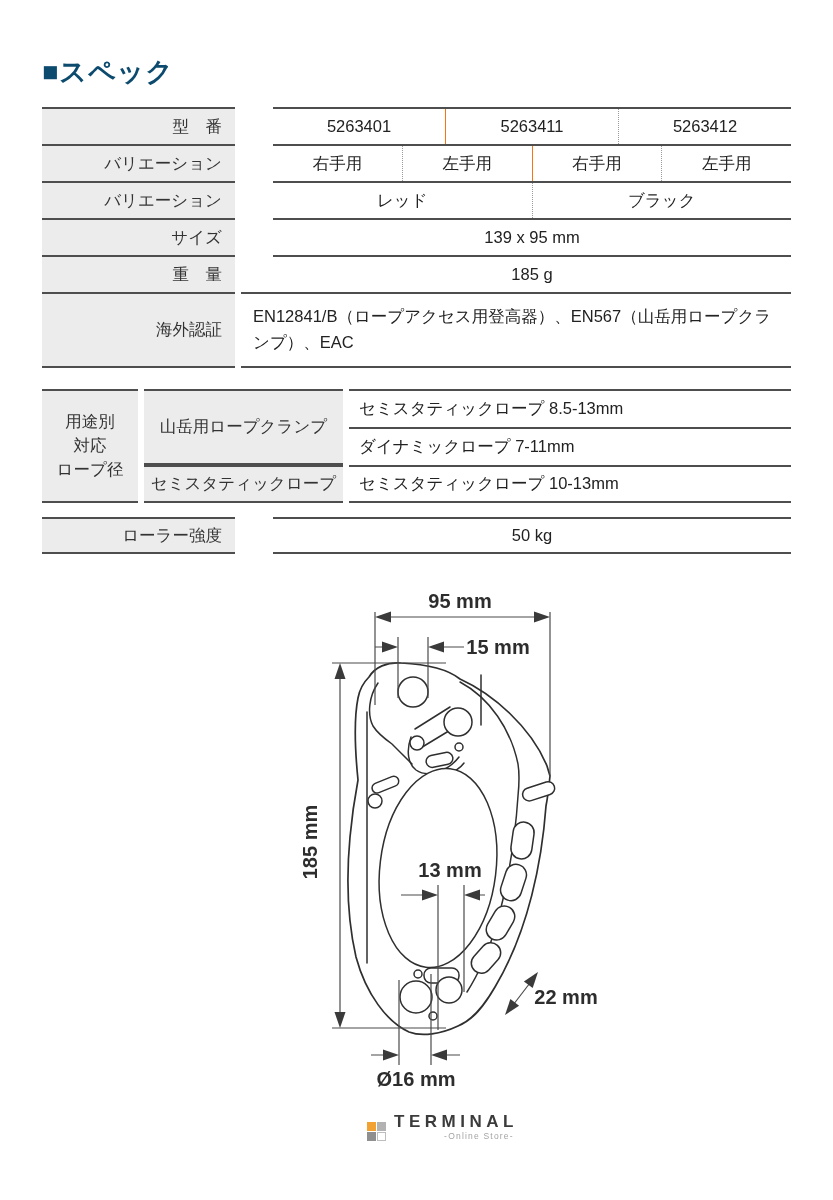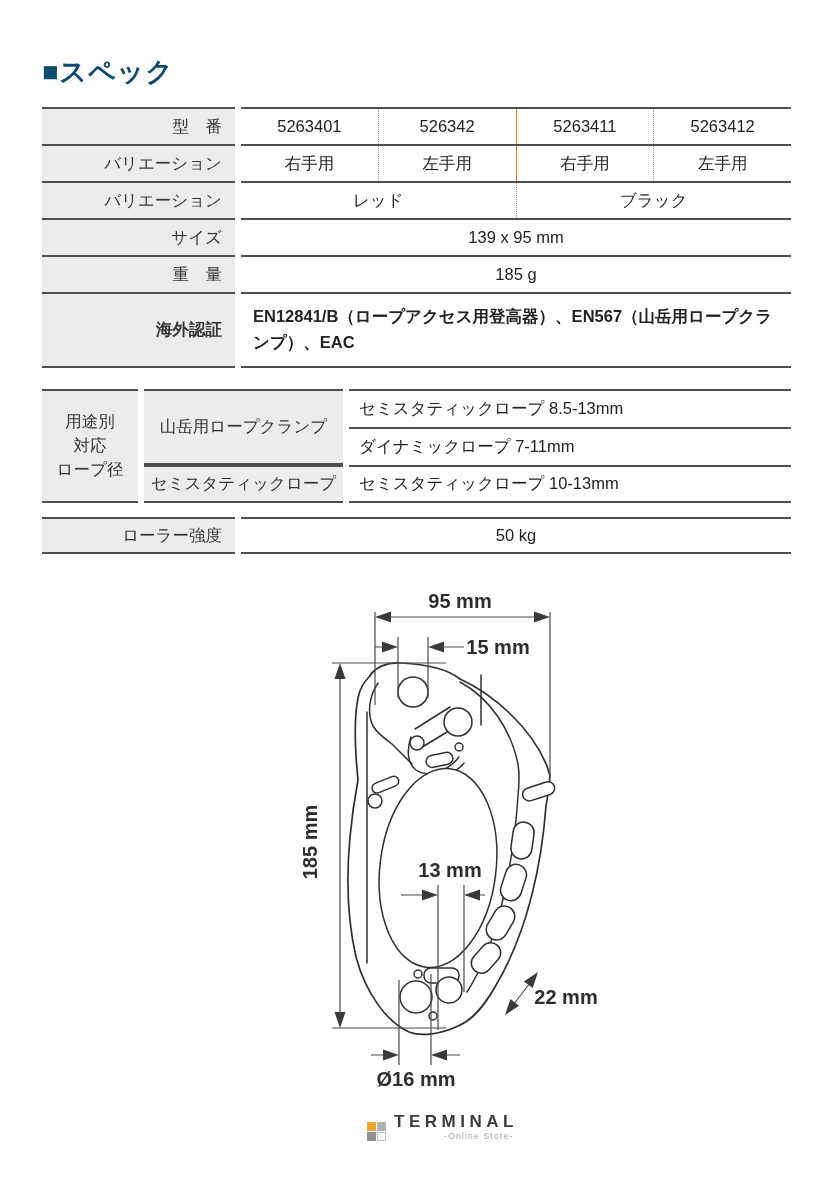--- a/index.html
+++ b/index.html
@@ -15,22 +15,22 @@
   .lab{width:193px;flex:0 0 193px;background:#ececec;display:flex;align-items:center;
        justify-content:flex-end;padding-right:13px;box-sizing:border-box;color:#333;}
   .cgap{width:6px;flex:0 0 6px;background:#fff;}
   .vals{flex:1;display:flex;align-items:stretch;}
   .v{flex:1;display:flex;align-items:center;justify-content:center;color:#222;}
   .v.sep-dot{border-left:1px dotted #9a9a9a;}
   .v.sep-solid{border-left:1px solid #f97316;}
   .v.left{justify-content:flex-start;text-align:left;padding:6px 12px;line-height:1.55;}
   .bt{border-top:2px solid #4e4e4e;}
   .bb{border-bottom:2px solid #4e4e4e;}
-  .h37{min-height:37px;}
-  .h76{min-height:76px;font-weight:bold;}
+  .h37{min-height:37px;gap:16px;}
+  .h76{min-height:76px;}
 
   
   .t2{position:absolute;left:42px;top:389px;width:749px;display:grid;
       grid-template-columns:96px 6px 199px 6px 1fr;grid-auto-rows:38px;font-size:16.5px;}
   .t2 .cell{display:flex;align-items:center;box-sizing:border-box;}
   .t2 .gcell{grid-column:1;grid-row:1/4;background:#ececec;justify-content:center;
              text-align:center;white-space:pre-line;line-height:1.45;color:#333;}
   .t2 .cat1{grid-column:3;grid-row:1/3;background:#ececec;justify-content:center;color:#333;}
   .t2 .cat2{grid-column:3;grid-row:3;background:#ececec;justify-content:center;color:#333;}
   .t2 .it1{grid-column:5;grid-row:1;}
@@ -63,21 +63,20 @@
 <div id="page">
 
   <div class="page-title">■スペック</div>
 
   <div class="tbl" style="top:107px">
     <div class="trow h37">
       <div class="lab bt">型　番</div>
       <div class="cgap"></div>
       <div class="vals bt">
         <div class="v">5263401</div>
-        <div class="v sep-dot">526342</div>
         <div class="v sep-solid">5263411</div>
         <div class="v sep-dot">5263412</div>
       </div>
     </div>
     <div class="trow h37">
       <div class="lab bt">バリエーション</div>
       <div class="cgap"></div>
       <div class="vals bt">
         <div class="v">右手用</div>
         <div class="v sep-dot">左手用</div>

